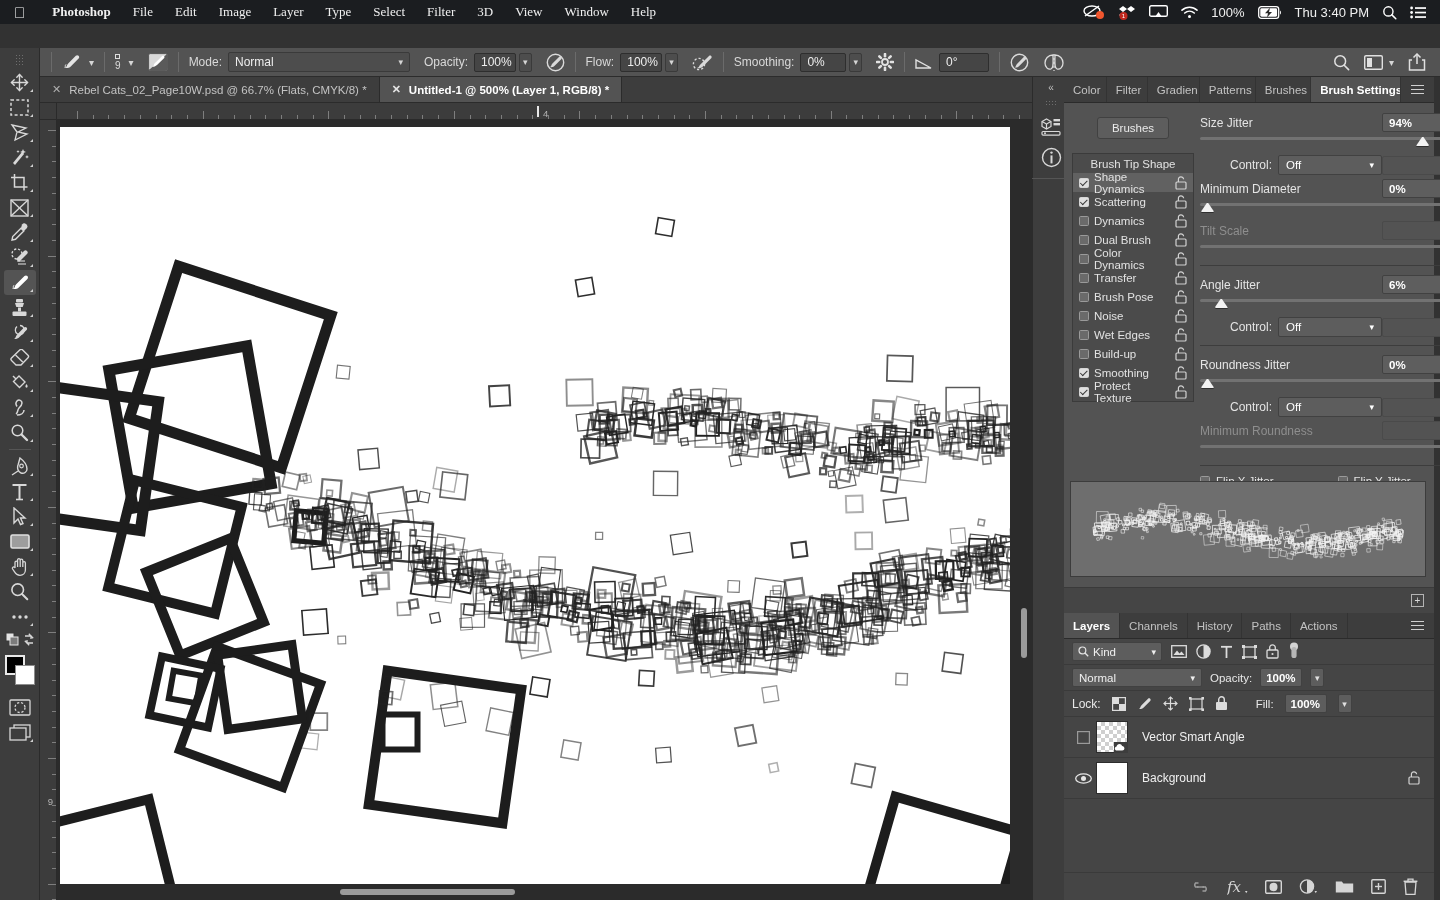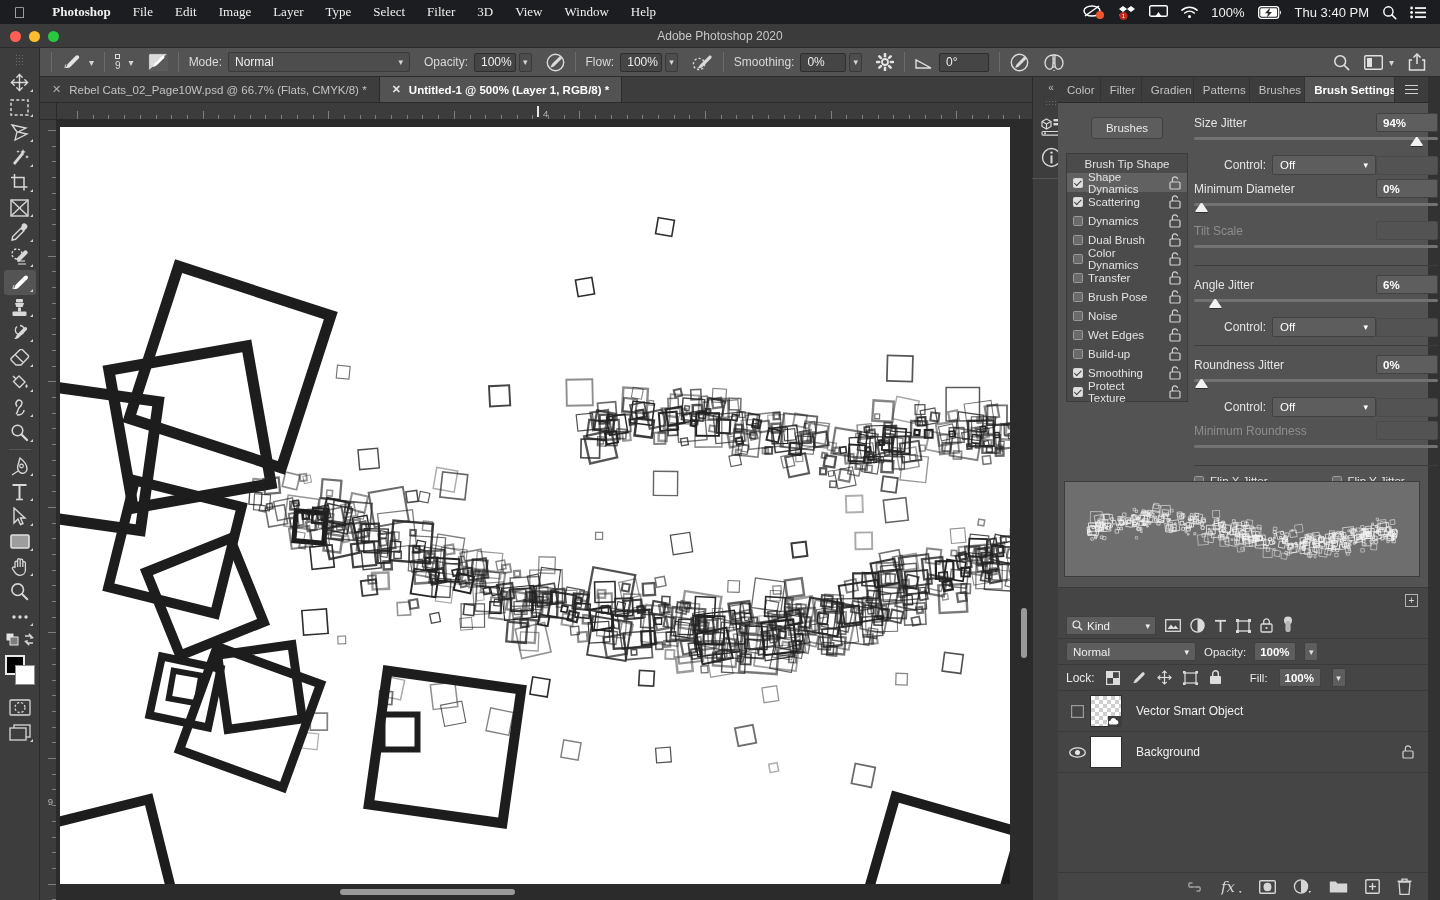--- a/index.html
+++ b/index.html
@@ -134,21 +134,21 @@
   .rail .collapse { width:38px; height:20px; display:flex; align-items:center;
       justify-content:center; font-size:10px; color:#bfbfbf; }
   .rail .rgrip { width:12px;height:7px;
       background-image:radial-gradient(#6e6e6e 1px, transparent 1px);
       background-size:3px 3px; margin:3px 0 5px;}
   .rail .rbtn { width:32px;height:30px; display:flex;align-items:center;justify-content:center;
       color:#d6d6d6; }
   .rail .rsep { width:38px; height:1px; background:#555; margin-top:6px; }
 
   
-  .rightpanel { position:absolute; top:77px; right:12px; width:370px; height:823px; background:#454545; }
+  .rightpanel { position:absolute; top:77px; right:6px; width:370px; height:823px; background:#454545; }
   .panel-tabs { display:flex; height:26px; background:#3d3d3d; align-items:stretch;
       border-bottom:1px solid #2b2b2b; }
   .ptab { display:flex; align-items:center; padding:0 9px; font-size:11.5px; color:#c2c2c2;
       border-right:1px solid #333; white-space:nowrap; overflow:hidden; }
   .ptab.active { background:#535353; color:#fff; font-weight:bold; }
   .ptab.w-clip { max-width:52px; }
   .pmenu { margin-left:auto; display:flex;align-items:center;padding:0 10px; }
   .hamburger i { display:block; width:13px;height:1.5px; background:#cfcfcf; margin:2.5px 0; }
 
   
@@ -308,28 +308,20 @@
             <rect x="5" y="1.2" width="11" height="1.7" fill="#fff"></rect>
             <circle cx="1.6" cy="6.5" r="1.4" fill="#fff"></circle>
             <rect x="5" y="5.7" width="11" height="1.7" fill="#fff"></rect>
             <circle cx="1.6" cy="11" r="1.4" fill="#fff"></circle>
             <rect x="5" y="10.2" width="11" height="1.7" fill="#fff"></rect>
           </svg>
       </span>
     </div>
   </div>
 
-  <div class="titlebar">
-    <div class="traffic">
-      <i class="r"></i>
-      <i class="y"></i>
-      <i class="g"></i>
-    </div>
-    <span class="title">Adobe Photoshop 2020</span>
-  </div>
 
   <div class="optbar">
     <div class="grip"></div>
     <div class="ob-item">
       <svg width="19" height="17" viewBox="0 0 19 17">
           <path d="M9.5 1 L18 8.2 H15.6 V16 H11.6 V11 H7.4 V16 H3.4 V8.2 H1 Z" fill="#e2e2e2"></path>
         </svg>
     </div>
     <div class="ob-sep"></div>
     <div class="ob-item">
@@ -2254,20 +2246,44 @@
             <rect x="305.9" y="62.0" width="5.8" height="5.8" fill="none" stroke="#f2f2f2" stroke-width="0.90" opacity="0.57" transform="rotate(3.3 308.8 64.9)"></rect>
             <rect x="197.2" y="56.5" width="2.1" height="2.1" fill="none" stroke="#f2f2f2" stroke-width="0.90" opacity="0.84" transform="rotate(-2.7 198.3 57.6)"></rect>
           </svg>
       </div>
       <div class="bs-footer">
         <span class="sqbtn">+</span>
       </div>
     </div>
 
     <div class="layers-panel">
+      <div class="panel-tabs">
+        <div class="ptab active">
+            <span>Layers</span>
+          </div>
+        <div class="ptab">
+            <span>Channels</span>
+          </div>
+        <div class="ptab">
+            <span>History</span>
+          </div>
+        <div class="ptab">
+            <span>Paths</span>
+          </div>
+        <div class="ptab">
+            <span>Actions</span>
+          </div>
+        <div class="pmenu">
+            <span class="hamburger">
+              <i></i>
+              <i></i>
+              <i></i>
+            </span>
+          </div>
+      </div>
 
       <div class="lp-filter">
         <span class="kind">
           <svg width="11" height="11" viewBox="0 0 11 11">
               <circle cx="4.4" cy="4.4" r="3.4" fill="none" stroke="#e4e4e4" stroke-width="1.2"></circle>
               <line x1="7" y1="7" x2="10.2" y2="10.2" stroke="#e4e4e4" stroke-width="1.3"></line>
             </svg>
           <span>Kind</span>
           <span class="cv">▾</span>
         </span>
@@ -2375,21 +2391,21 @@
               <svg width="13" height="13" viewBox="0 0 13 13">
                 <rect x=".6" y=".6" width="11.8" height="11.8" fill="none" stroke="#9a9a9a" stroke-width="1.2"></rect>
               </svg>
             </span>
             <span class="lthumb">
               <svg width="14" height="11" viewBox="0 0 14 11" style="position:absolute;right:-1px;bottom:-1px">
                 <rect x="0" y="0" width="14" height="11" fill="#3d3d3d"></rect>
                 <path d="M3 8.5 c-1.3 0-2.2-1-2.2-2.1 0-1 .8-1.9 1.8-2 .2-1.4 1.4-2.4 2.8-2.4 1.3 0 2.4.9 2.7 2.1 1.3.1 2.3 1.2 2.3 2.4 0 1.2-1 2-2.2 2z" fill="#fff"></path>
               </svg>
             </span>
-            <span class="lname">Vector Smart Object</span>
+            <span class="lname">Vector Smart Angle</span>
           </div>
           <div class="lrow">
             <span class="eye">
               <svg width="17" height="11" viewBox="0 0 17 11">
                 <ellipse cx="8.5" cy="5.5" rx="7.8" ry="4.6" fill="none" stroke="#e6e6e6" stroke-width="1.3"></ellipse>
                 <circle cx="8.5" cy="5.5" r="2.5" fill="#e6e6e6"></circle>
               </svg>
             </span>
             <span class="lthumb white"></span>
             <span class="lname">Background</span>

